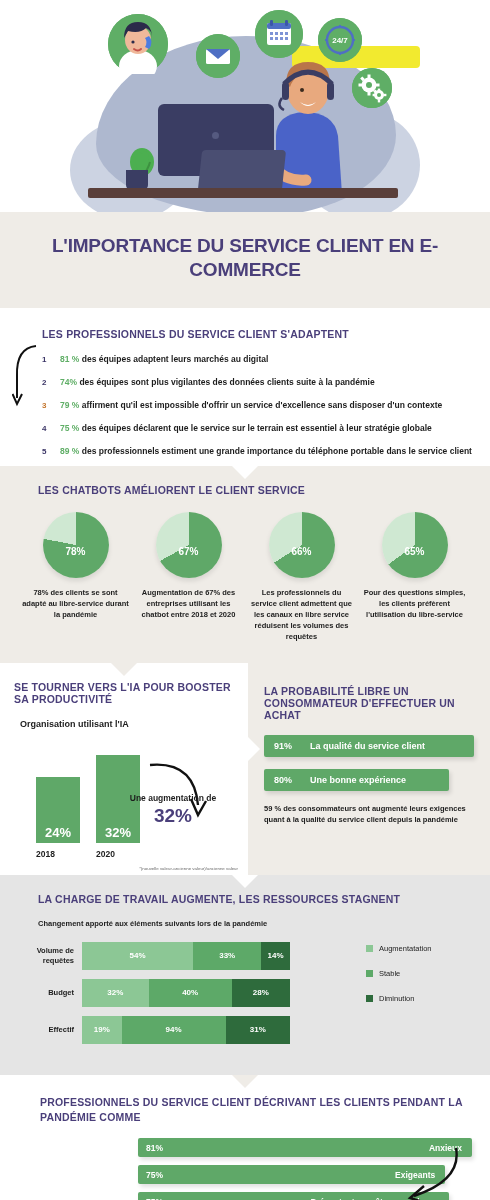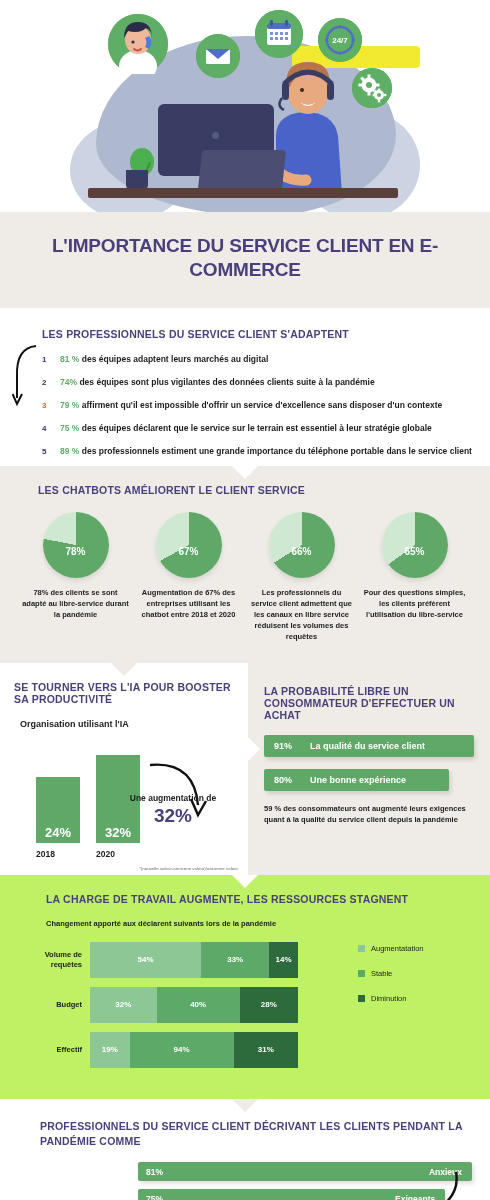--- a/index.html
+++ b/index.html
@@ -101,27 +101,27 @@
   .prob-bar {
     background:#5fa868; color:#fff; height: 22px; border-radius:2px;
     display:flex; align-items:center; margin-bottom: 12px;
     box-shadow: 2px 3px 4px rgba(0,0,0,0.12);
   }
   .prob-pct { font-size:9px; font-weight:bold; width: 46px; padding-left: 10px; }
   .prob-lbl { font-size:9px; font-weight:bold; }
   .prob-note { font-size:7.5px; font-weight:bold; color:#1d1d1d; line-height:1.5; margin-top: 8px; }
 
   
-  .sec4 { background:#bef264; padding: 18px 28px 22px; position:relative; }
+  .sec4 { background:#e5e5e5; padding: 18px 20px 22px; position:relative; }
   .sub-note { font-size:7.5px; font-weight:bold; color:#1d1d1d; margin: 10px 0 14px 18px; }
   .stack-grid { display:flex; gap: 10px; }
   .stack-rows { flex: 1; }
   .srow { display:flex; align-items:center; margin-bottom: 9px; }
   .srow-lbl { width: 62px; text-align:right; padding-right: 8px; font-size:7.5px; font-weight:bold; color:#1d1d1d; line-height:1.25; }
-  .sbar { display:flex; height: 36px; width: 208px; }
+  .sbar { display:flex; height: 28px; width: 208px; }
   .sseg { display:flex; align-items:center; justify-content:center; color:#fff; font-size:8px; font-weight:bold; }
   .seg-aug { background:#8cc795; }
   .seg-sta { background:#5da968; }
   .seg-dim { background:#2e6b3c; }
   .legend { width: 104px; padding-top: 2px; }
   .lg-item { display:flex; align-items:center; gap:6px; margin-bottom: 16px; }
   .lg-sw { width: 7px; height: 7px; }
   .lg-txt { font-size:7.5px; color:#1d1d1d; }
 
   
@@ -347,21 +347,21 @@
         <span class="prob-pct">80%</span>
         <span class="prob-lbl">Une bonne expérience</span>
       </div>
       <div class="prob-note">59 % des consommateurs ont augmenté leurs exigences quant à la qualité du service client depuis la pandémie</div>
     </div>
   </div>
 
   <div class="sec4">
     <div class="notch notch-white"></div>
     <div class="sec-title" style="margin-left:18px;">LA CHARGE DE TRAVAIL AUGMENTE, LES RESSOURCES STAGNENT</div>
-    <div class="sub-note">Changement apporté aux déclarent suivants lors de la pandémie</div>
+    <div class="sub-note">Changement apporté aux éléments suivants lors de la pandémie</div>
 
     <div class="stack-grid">
       <div class="stack-rows">
         <div class="srow">
           <div class="srow-lbl">Volume de requêtes</div>
           <div class="sbar">
             <div class="sseg seg-aug" id="s00" style="width: 54%;">54%</div>
             <div class="sseg seg-sta" id="s01" style="width: 33%;">33%</div>
             <div class="sseg seg-dim" id="s02" style="width: 14%;">14%</div>
           </div>

